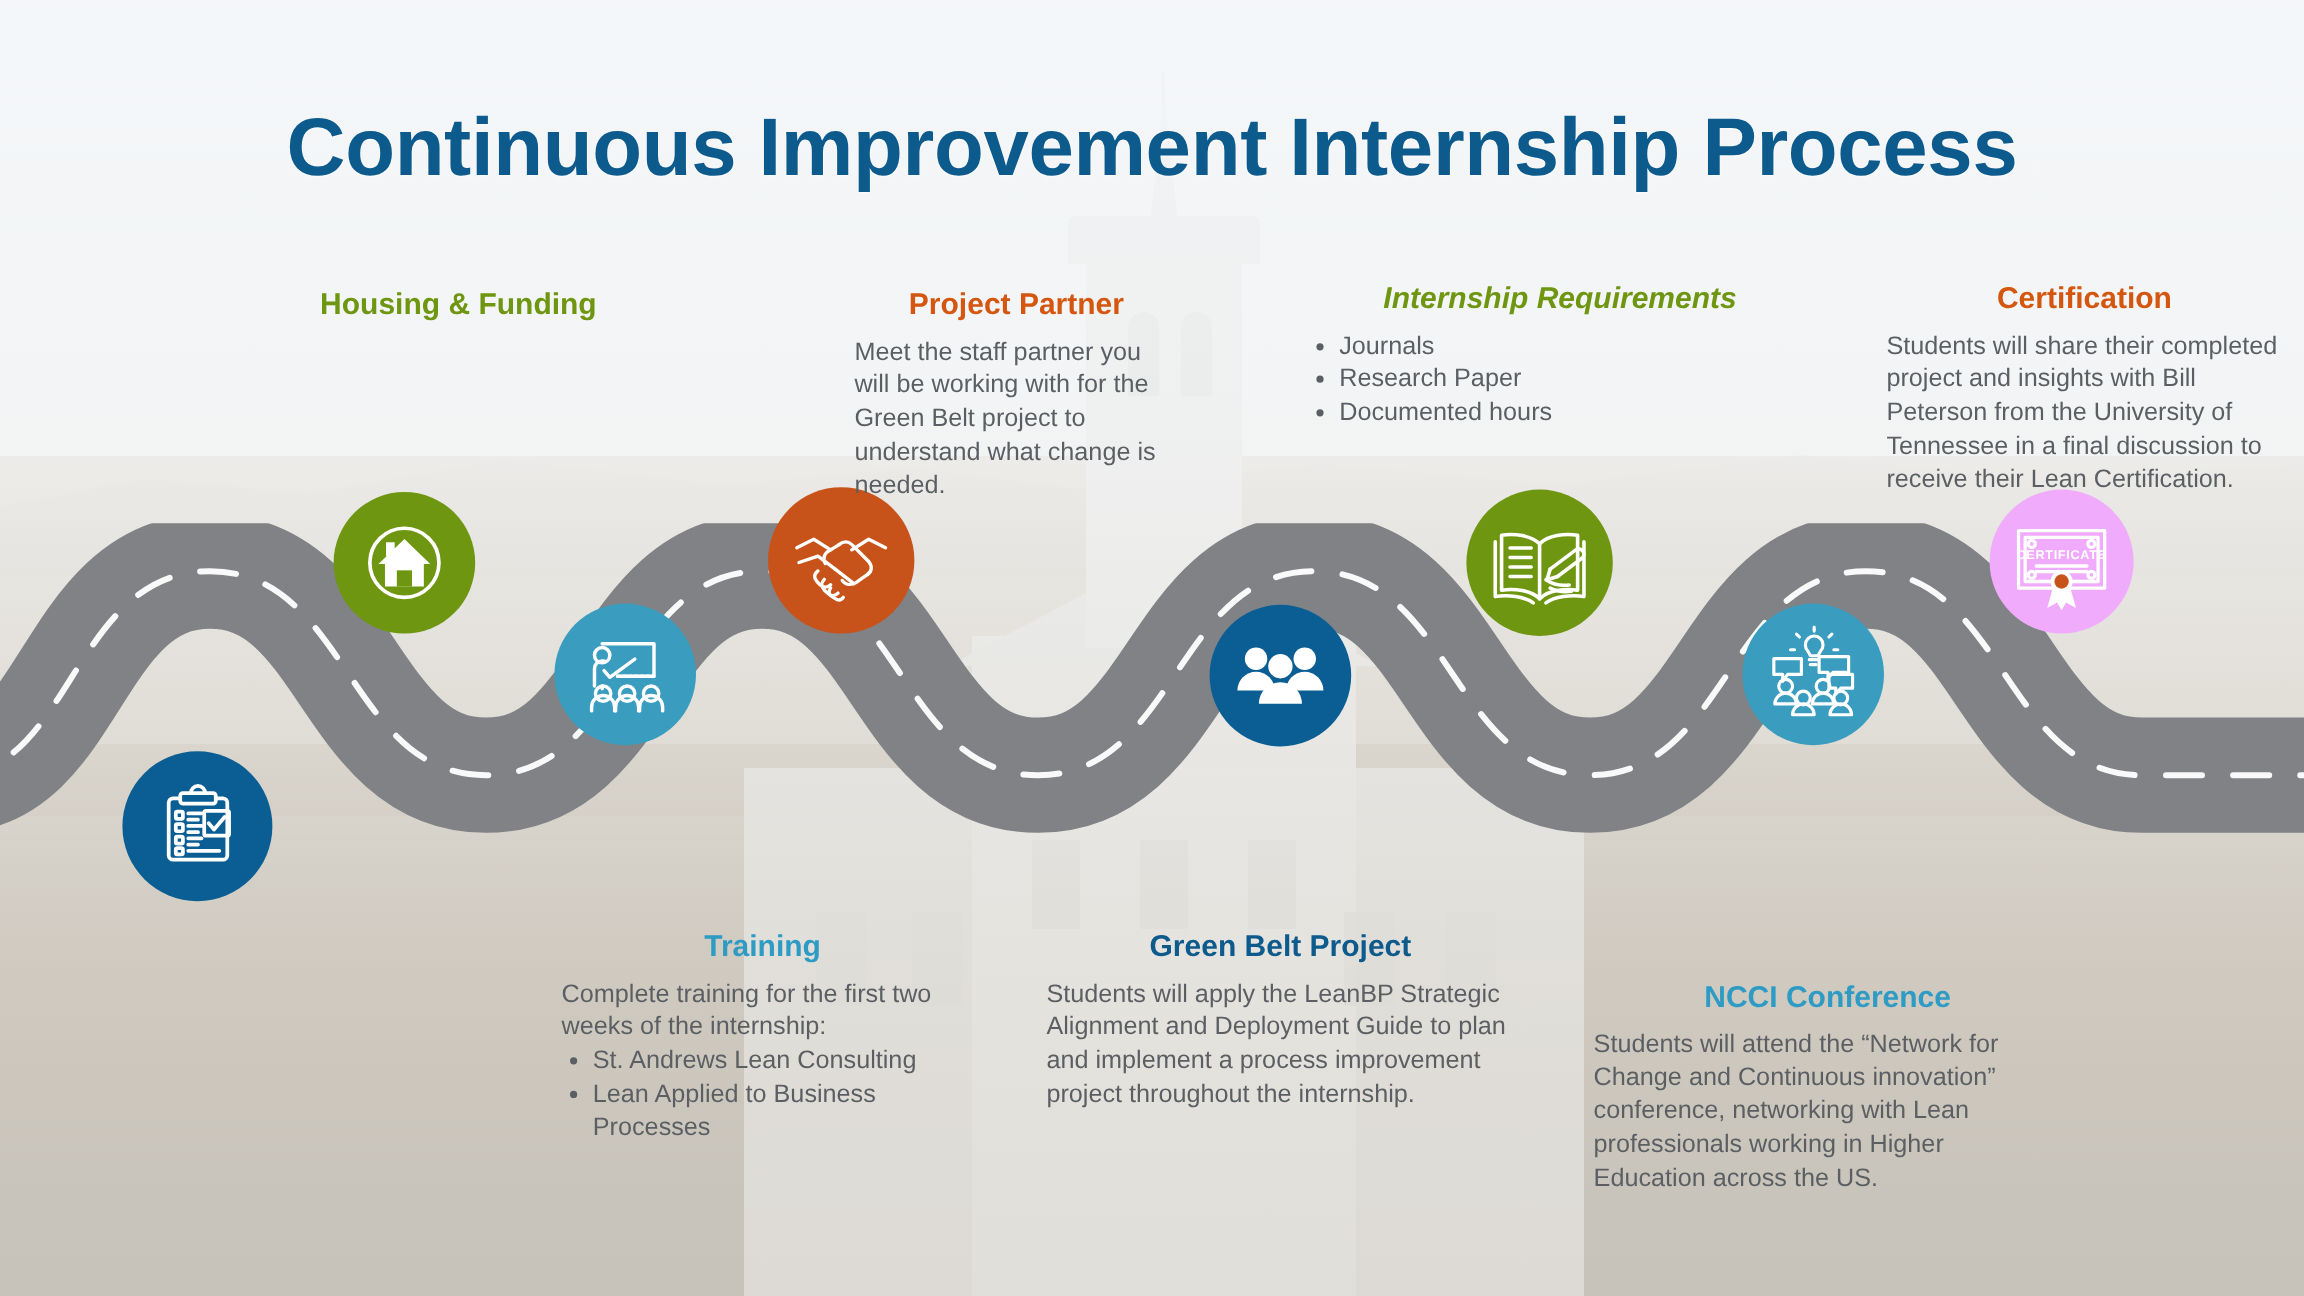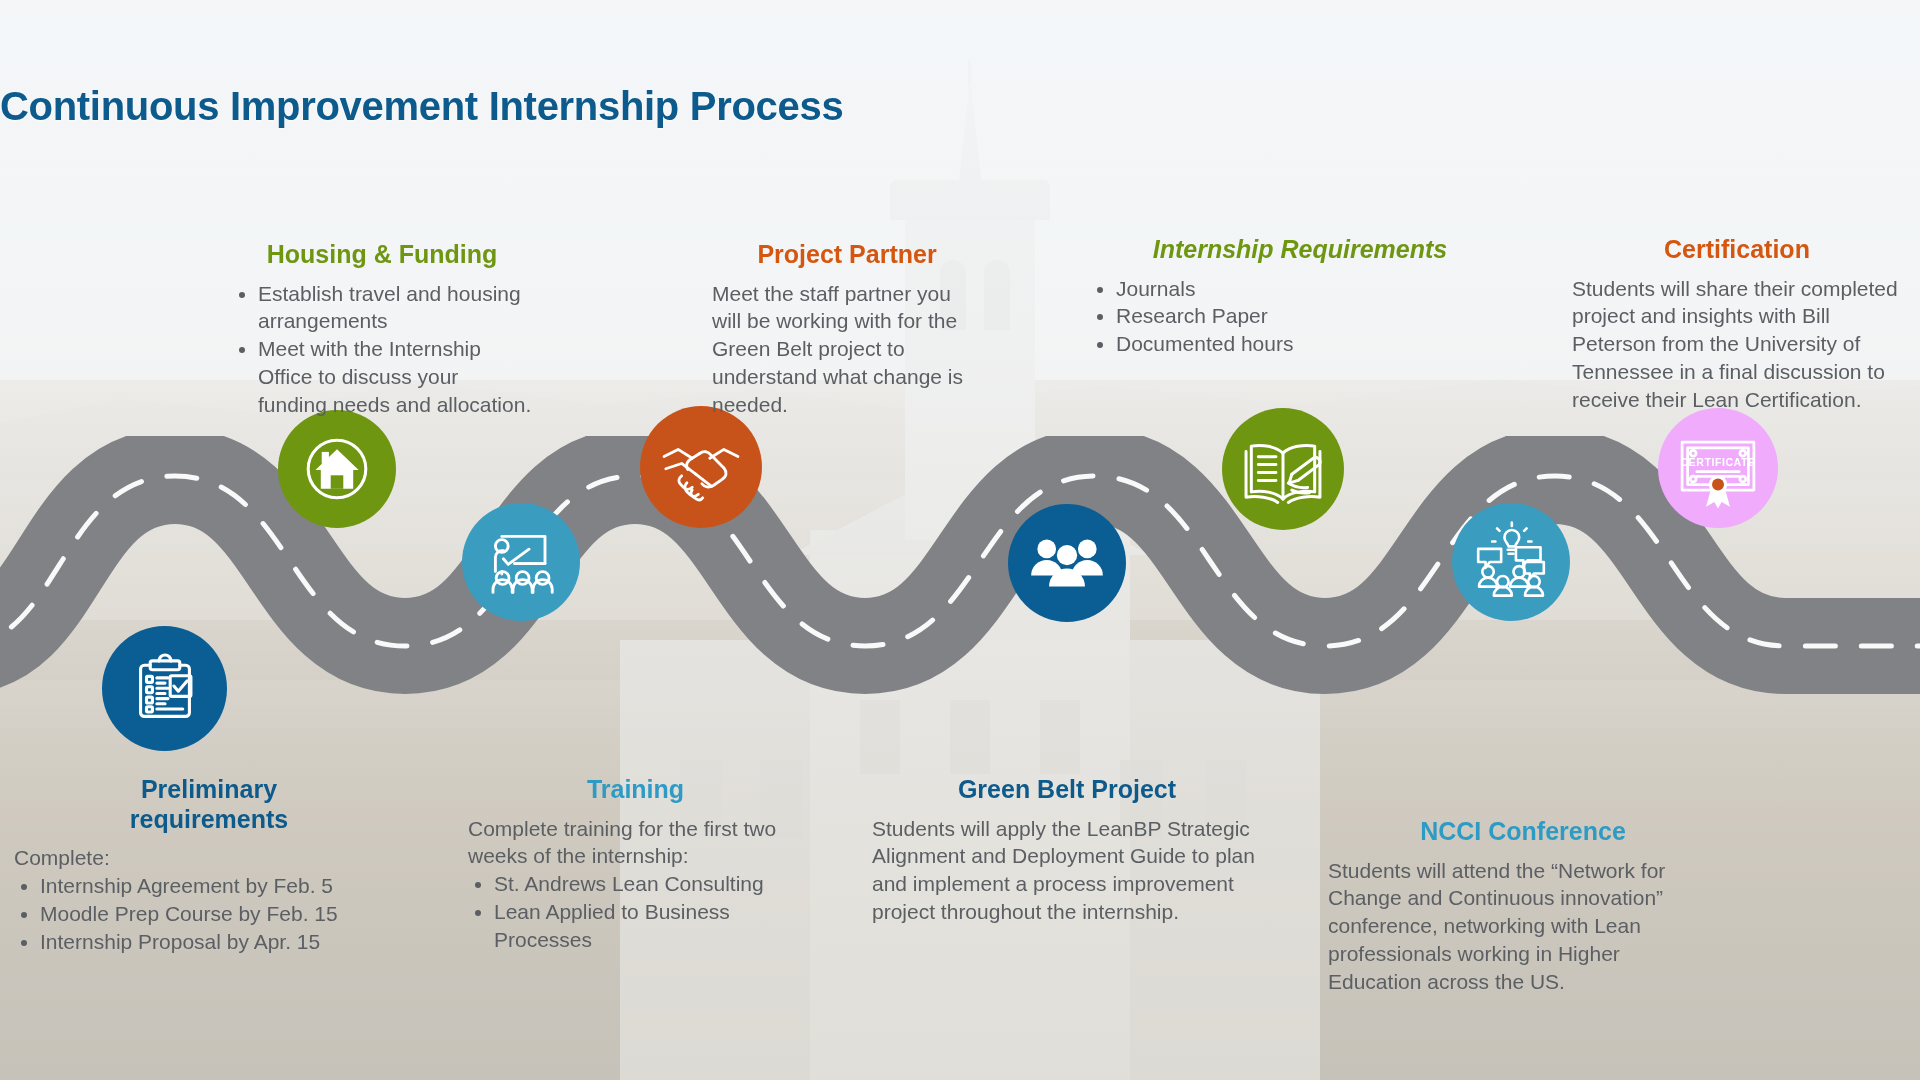--- a/index.html
+++ b/index.html
@@ -48,22 +48,22 @@
 
   
   .road{position:absolute;left:0;top:436px;width:1920px;height:260px;}
 
   
   .node{position:absolute;border-radius:50%;display:flex;align-items:center;justify-content:center;}
   .node svg{display:block;}
 
   
   .title{
-    position:absolute;left:0;top:84px;width:1920px;text-align:left;
-    font-size:40px;font-weight:bold;color:#0d5a8c;letter-spacing:-.3px;
+    position:absolute;left:0;top:84px;width:1920px;text-align:center;
+    font-size:68px;font-weight:bold;color:#0d5a8c;letter-spacing:-.3px;
     text-shadow:0 1px 2px rgba(255,255,255,.8);
   }
   .block{position:absolute;}
   .blk-head{font-size:25px;font-weight:bold;line-height:1.18;margin:0 0 10px 0;}
   .blk-body{font-size:21px;line-height:1.33;color:#5b5f63;}
   .blk-body p{margin:0;}
   .blk-body ul{margin:0;padding:0 0 0 26px;list-style:disc;}
   .blk-body li{margin:0;padding:0;}
   .center{text-align:center;}
 </style>
@@ -252,26 +252,20 @@
         <circle cx="50" cy="68" r="10" fill="#fff"></circle>
         <circle cx="50" cy="68" r="6.5" fill="#c8531a"></circle>
       </g>
     </svg>
   </div>
 
   <div class="title">Continuous Improvement Internship Process</div>
 
   <div class="block" style="left:232px;top:240px;width:300px;">
     <div class="blk-head center" style="color:#6e9611;">Housing &amp; Funding</div>
-    <div class="blk-body">
-      <ul>
-        <li>Establish travel and housing arrangements</li>
-        <li>Meet with the Internship Office to discuss your funding needs and allocation.</li>
-      </ul>
-    </div>
   </div>
 
   <div class="block" style="left:712px;top:240px;width:270px;">
     <div class="blk-head center" style="color:#d4560f;">Project Partner</div>
     <div class="blk-body">
       <p>Meet the staff partner you will be working with for the Green Belt project to understand what change is needed.</p>
     </div>
   </div>
 
   <div class="block" style="left:1090px;top:235px;width:420px;">
@@ -285,32 +279,20 @@
     </div>
   </div>
 
   <div class="block" style="left:1572px;top:235px;width:330px;">
     <div class="blk-head center" style="color:#d4560f;">Certification</div>
     <div class="blk-body">
       <p>Students will share their completed project and insights with Bill Peterson from the University of Tennessee in a final discussion to receive their Lean Certification.</p>
     </div>
   </div>
 
-  <div class="block" style="left:14px;top:775px;width:390px;">
-    <div class="blk-head center" style="color:#0d5a8c;white-space:pre-line;">Preliminary
-requirements</div>
-    <div class="blk-body">
-      <p>Complete:</p>
-      <ul>
-        <li>Internship Agreement by Feb. 5</li>
-        <li>Moodle Prep Course by Feb. 15</li>
-        <li>Internship Proposal by Apr. 15</li>
-      </ul>
-    </div>
-  </div>
 
   <div class="block" style="left:872px;top:775px;width:390px;">
     <div class="blk-head center" style="color:#0d5a8c;">Green Belt Project</div>
     <div class="blk-body">
       <p>Students will apply the LeanBP Strategic Alignment and Deployment Guide to plan and implement a process improvement project throughout the internship.</p>
     </div>
   </div>
 
   <div class="block" style="left:468px;top:775px;width:335px;">
     <div class="blk-head center" style="color:#2e9bc5;">Training</div>

